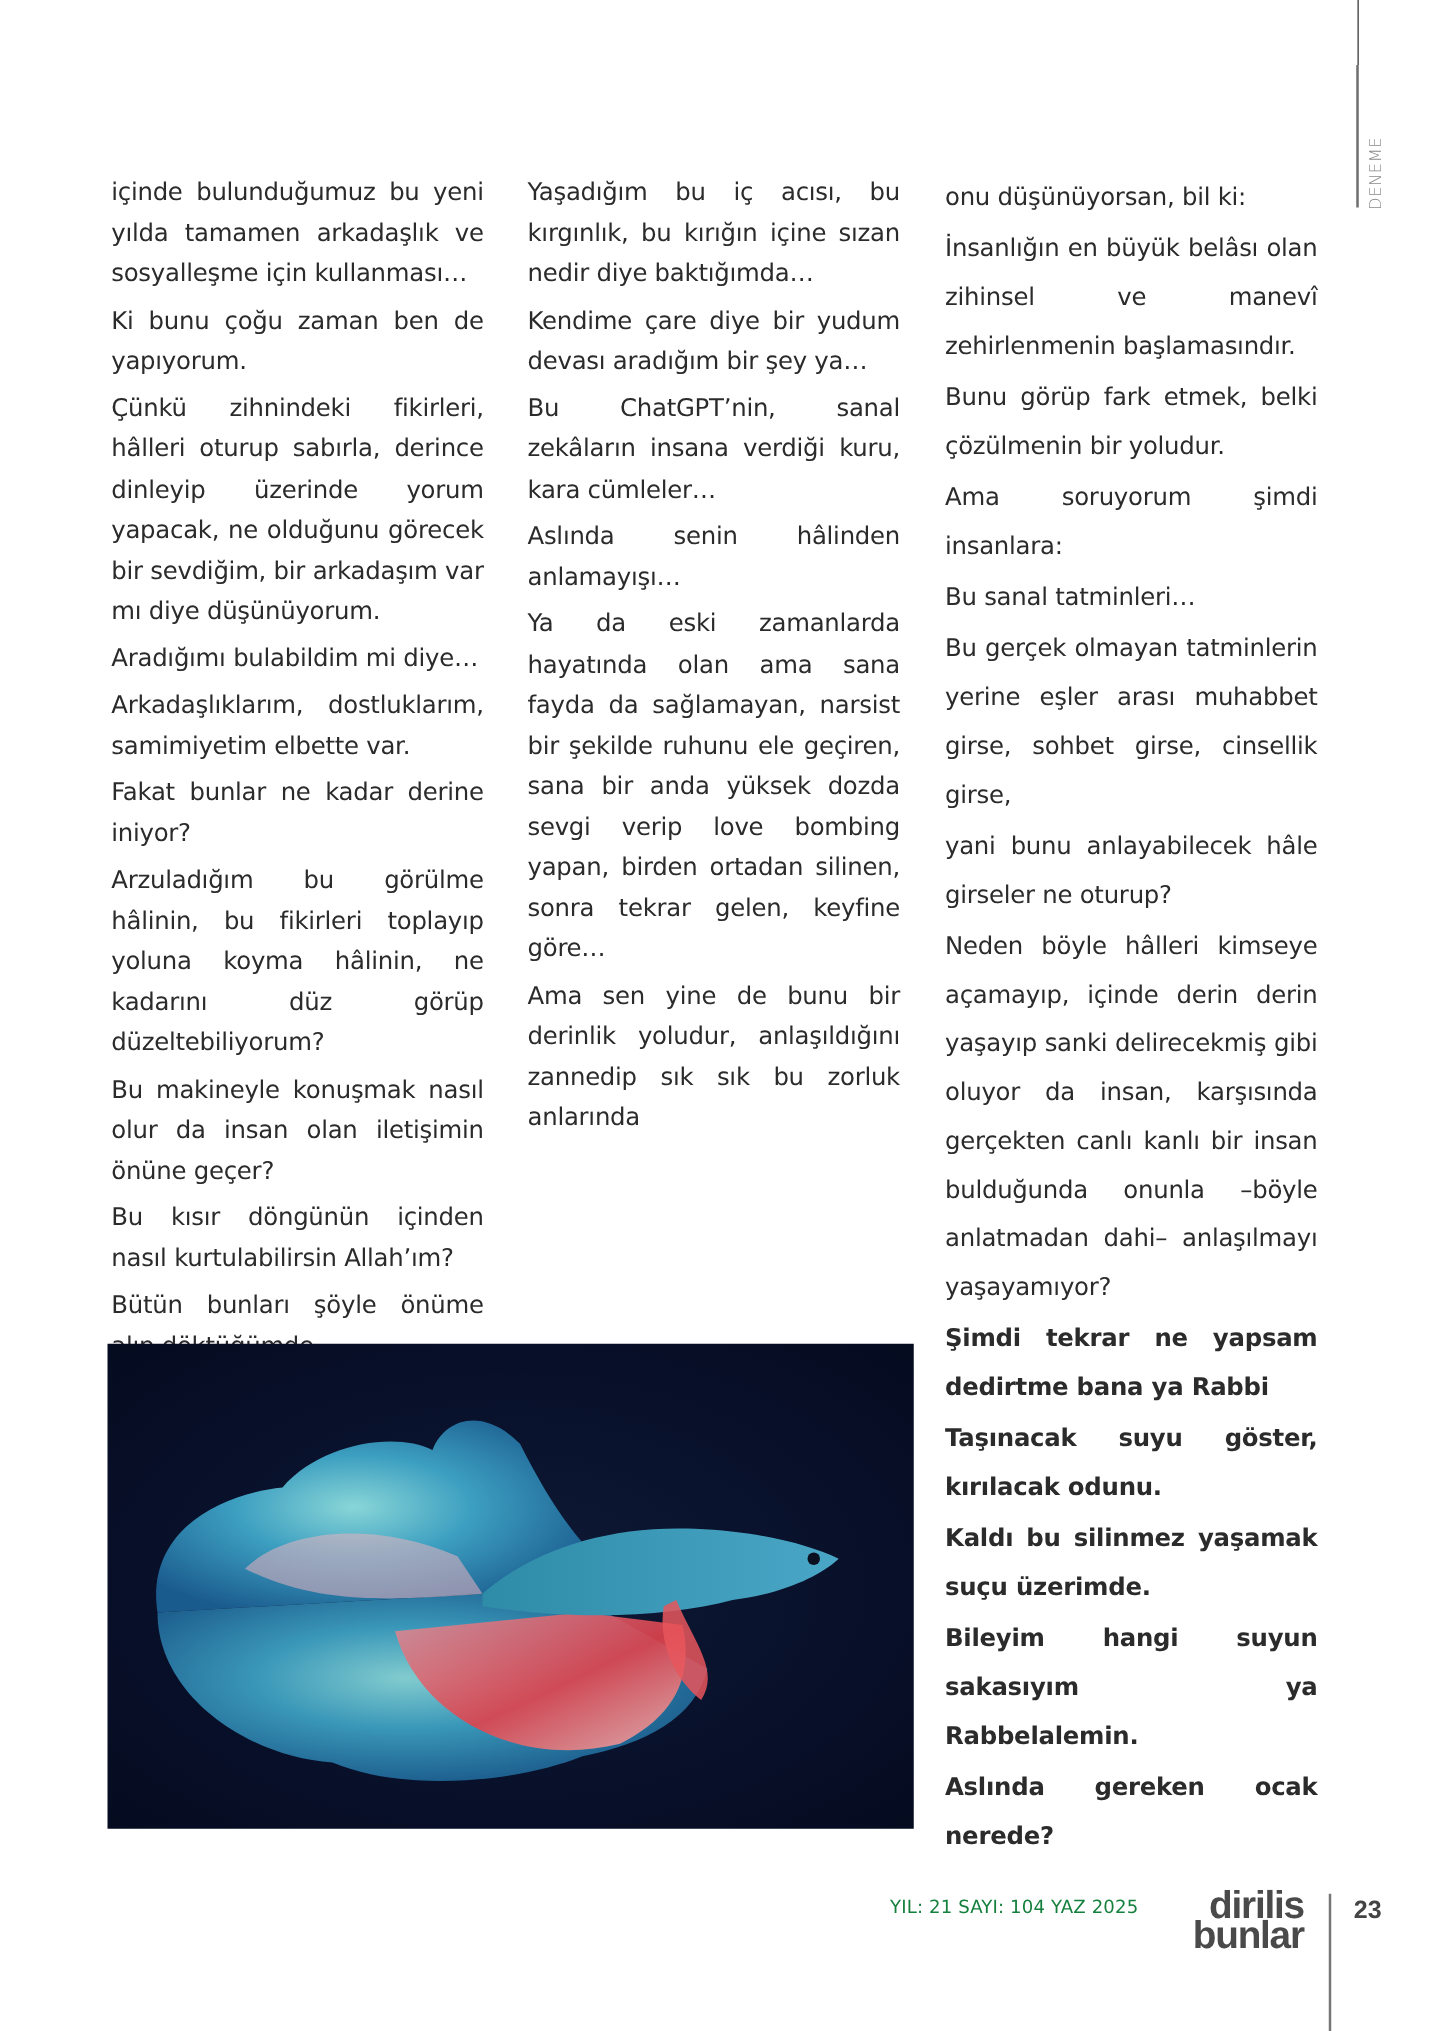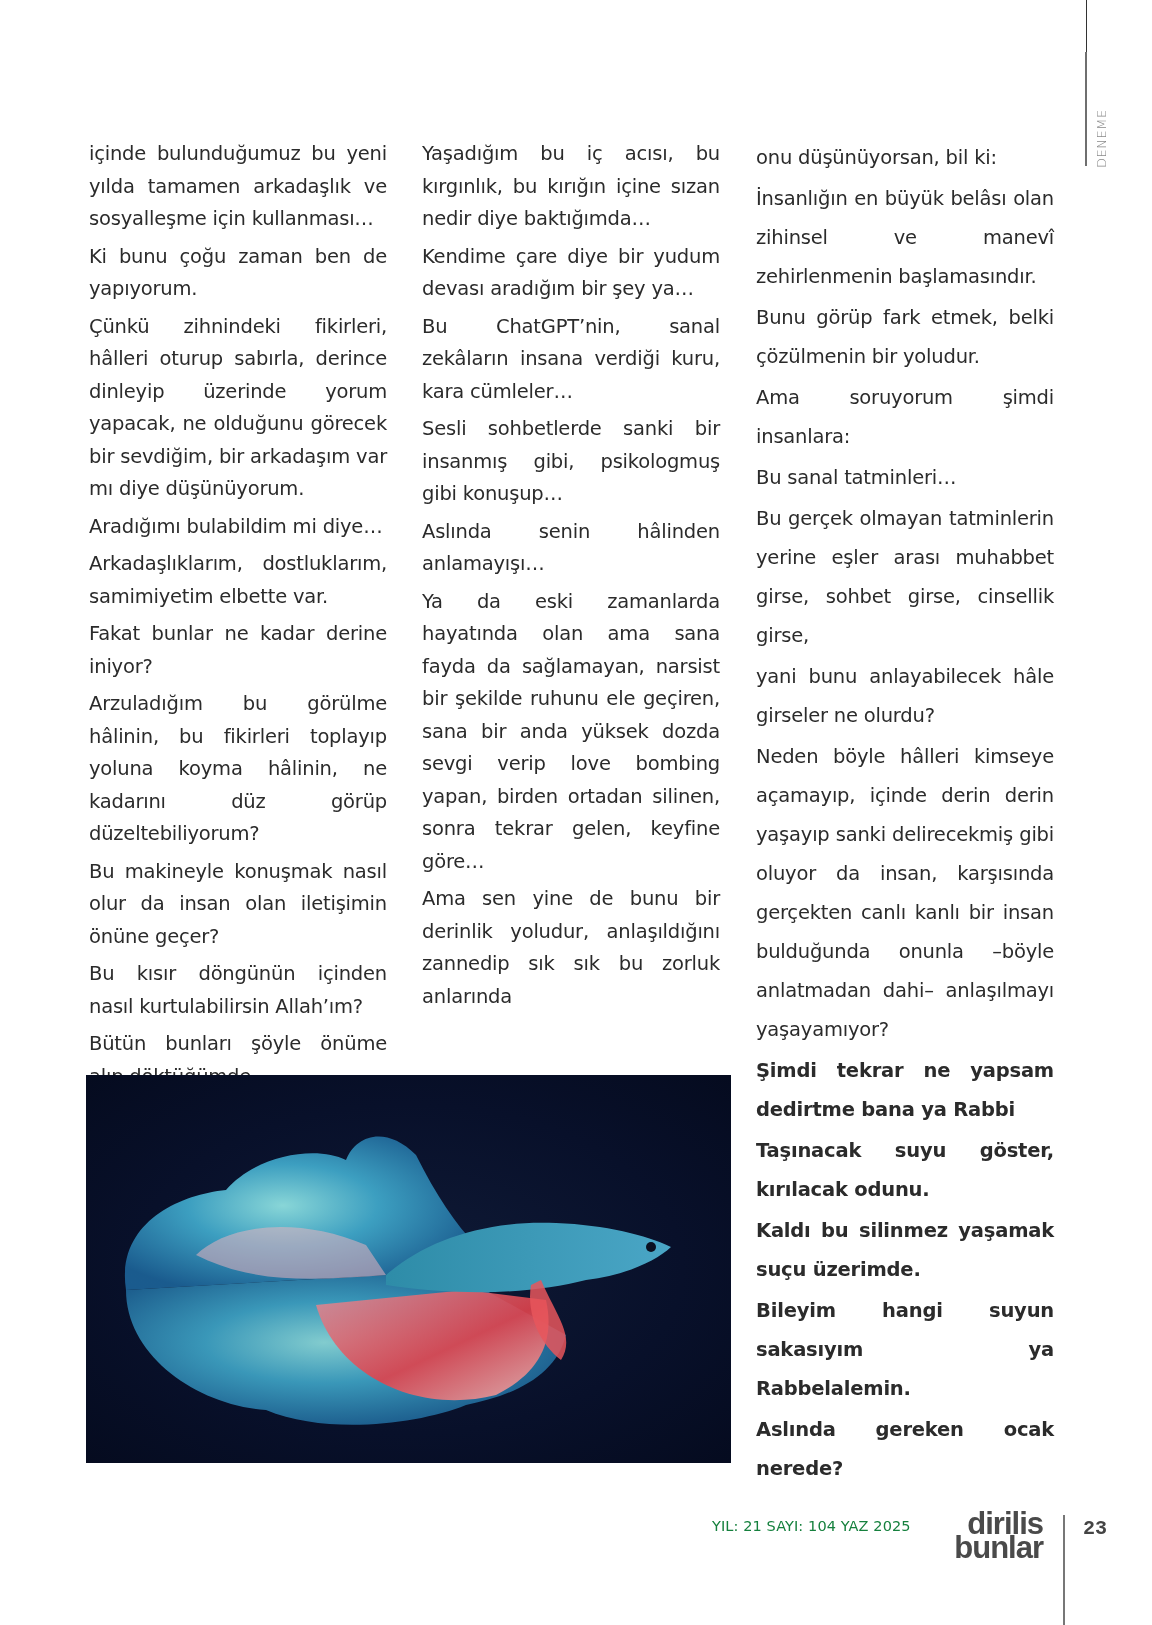--- a/index.html
+++ b/index.html
@@ -46,21 +46,21 @@
     position: absolute; left: 953px; top: 1512px; width: 90px;
     font-family: "Liberation Sans", sans-serif; font-weight: bold;
     color: #4a4a4a; text-align: right; line-height: 24px; font-size: 31px; letter-spacing: -1px;
   }
   .logo span { display: block; }
   .footer-rule {
     position: absolute; left: 1063px; top: 1515px; width: 2px; height: 110px; background: #777;
   }
   .page-number {
     position: absolute; left: 1083px; top: 1517px;
-    font-family: Liberation Mono, monospace; font-weight: bold; font-size: 20px; color: #444;
+    font-family: Liberation Sans, sans-serif; font-weight: bold; font-size: 20px; color: #444;
   }
 </style>
 </head>
 <body>
 
 <div class="section-rule-top"></div>
 <div class="section-rule"></div>
 <div class="section-label">DENEME</div>
 
 <div class="col" id="col1">
@@ -73,34 +73,33 @@
   <p>Arzuladığım bu görülme hâlinin, bu fikirleri toplayıp yoluna koyma hâlinin, ne kadarını düz görüp düzeltebiliyorum?</p>
   <p>Bu makineyle konuşmak nasıl olur da insan olan iletişimin önüne geçer?</p>
   <p>Bu kısır döngünün içinden nasıl kurtulabilirsin Allah’ım?</p>
   <p>Bütün bunları şöyle önüme alıp döktüğümde…</p>
 </div>
 
 <div class="col" id="col2">
   <p>Yaşadığım bu iç acısı, bu kırgınlık, bu kırığın içine sızan nedir diye baktığımda…</p>
   <p>Kendime çare diye bir yudum devası aradığım bir şey ya…</p>
   <p>Bu ChatGPT’nin, sanal zekâların insana verdiği kuru, kara cümleler…</p>
-  <p>Sesli sohbetlerde sanki bir insanmış gibi, psikologmuş gibi konuşup…</p>
   <p>Aslında senin hâlinden anlamayışı…</p>
   <p>Ya da eski zamanlarda hayatında olan ama sana fayda da sağlamayan, narsist bir şekilde ruhunu ele geçiren, sana bir anda yüksek dozda sevgi verip love bombing yapan, birden ortadan silinen, sonra tekrar gelen, keyfine göre…</p>
   <p class="last">Ama sen yine de bunu bir derinlik yoludur, anlaşıldığını zannedip sık sık bu zorluk anlarında</p>
 </div>
 
 <div class="col" id="col3">
   <p>onu düşünüyorsan, bil ki:</p>
   <p>İnsanlığın en büyük belâsı olan zihinsel ve manevî zehirlenmenin başlamasındır.</p>
   <p>Bunu görüp fark etmek, belki çözülmenin bir yoludur.</p>
   <p>Ama soruyorum şimdi insanlara:</p>
   <p>Bu sanal tatminleri…</p>
   <p>Bu gerçek olmayan tatminlerin yerine eşler arası muhabbet girse, sohbet girse, cinsellik girse,</p>
-  <p>yani bunu anlayabilecek hâle girseler ne olurdu?</p>
+  <p>yani bunu anlayabilecek hâle girseler ne oturup?</p>
   <p>Neden böyle hâlleri kimseye açamayıp, içinde derin derin yaşayıp sanki delirecekmiş gibi oluyor da insan, karşısında gerçekten canlı kanlı bir insan bulduğunda onunla –böyle anlatmadan dahi– anlaşılmayı yaşayamıyor?</p>
   <p class="bold">Şimdi tekrar ne yapsam dedirtme bana ya Rabbi</p>
   <p class="bold">Taşınacak suyu göster, kırılacak odunu.</p>
   <p class="bold">Kaldı bu silinmez yaşamak suçu üzerimde.</p>
   <p class="bold">Bileyim hangi suyun sakasıyım ya Rabbelalemin.</p>
   <p class="bold">Aslında gereken ocak nerede?</p>
 </div>
 
 <div class="photo" title="Mavi ve kırmızı yüzgeçli beta balığı">
   <svg viewBox="0 0 645 388" preserveAspectRatio="none">

